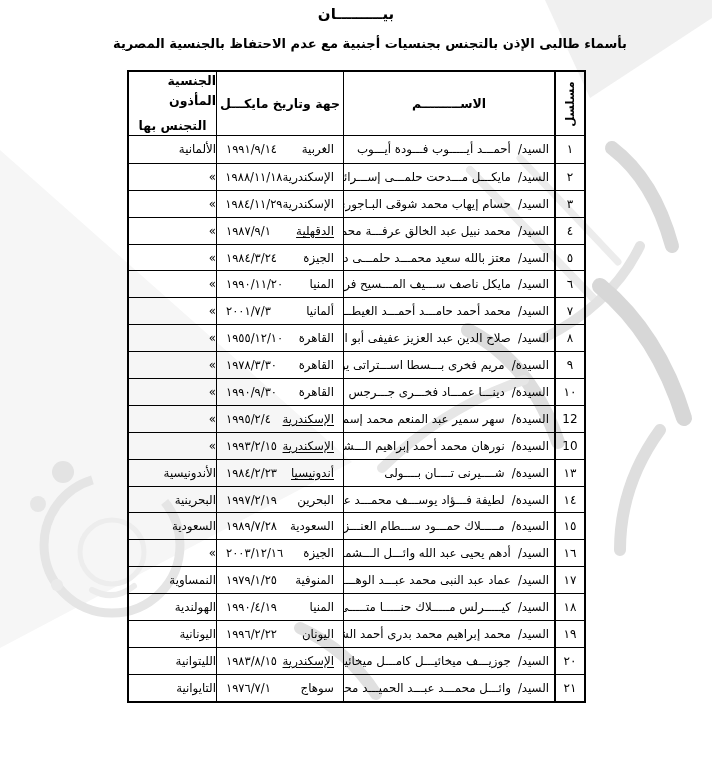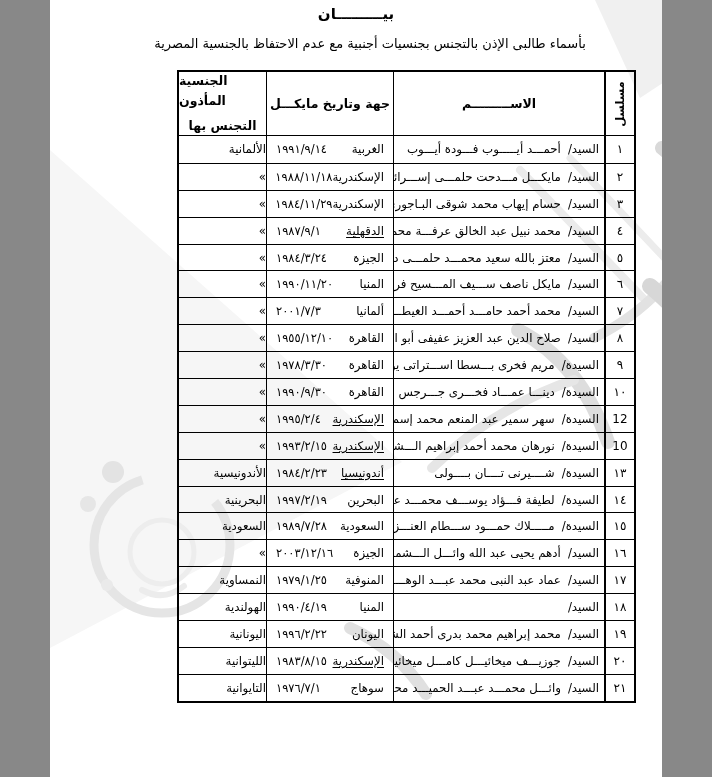--- a/index.html
+++ b/index.html
@@ -1,44 +1,44 @@
 <!DOCTYPE html>
 <html lang="ar" dir="rtl"><head>
 <meta charset="utf-8">
 <style>
   html,body{margin:0;padding:0;background:#888;}
   .page{
     position:relative;
-    width:612px;height:777px;
+    width:712px;height:777px;
     margin:0 auto;
     background:#ffffff;
     overflow:hidden;
     direction:rtl;
     font-family:"DejaVu Sans",sans-serif;
     color:#000;
   }
   .wm{position:absolute;top:0;left:0;z-index:0;pointer-events:none;}
   .content{position:relative;z-index:1;}
   .title{
     position:absolute;top:5px;left:0;right:0;
     text-align:center;font-weight:bold;font-size:15px;
   }
   .subtitle{
     position:absolute;top:36px;left:0;right:0;
-    text-align:center;font-weight:normal;font-size:13px;padding-left:28px;
+    text-align:center;font-weight:bold;font-size:13px;padding-left:28px;
   }
   .rec-table{
     position:absolute;top:70px;left:127px;width:459px;
     border:2.5px solid #000;
     box-sizing:border-box;
     background:transparent;
   }
   .hrow{display:flex;height:63px;border-bottom:1.5px solid #000;}
   .hcell{display:flex;align-items:center;justify-content:center;
-    font-weight:bold;font-size:12.5px;text-align:left;box-sizing:border-box;gap:6px;}
+    font-weight:bold;font-size:12.5px;text-align:right;box-sizing:border-box;gap:6px;}
   .row{display:flex;height:26.9px;align-items:center;box-sizing:border-box;}
   .row + .row{border-top:1px solid #000;}
   .c-serial{width:30px;border-left:2px solid #000;box-sizing:border-box;}
   .c-name{width:211px;border-left:1.5px solid #000;box-sizing:border-box;}
   .c-birth{width:127px;border-left:1.5px solid #000;box-sizing:border-box;}
   .c-nat{flex:1;box-sizing:border-box;}
   .serial-head span{display:block;transform:rotate(-90deg);font-size:11.5px;white-space:nowrap;}
   .nat-head{flex-direction:column;line-height:1.55;}
   .cell{height:100%;display:flex;align-items:center;font-size:11.8px;}
   .cell.c-serial{justify-content:center;font-size:12px;}
@@ -373,20 +373,21 @@
       <div class="cell c-nat">
         <span>النمساوية</span>
       </div>
     </div>
           <div class="row">
       <div class="cell c-serial">
         <span>١٨</span>
       </div>
       <div class="cell c-name">
         <span>السيد/</span>
+        <span class="nm">كيـــــرلس مـــــلاك حنـــــا متـــــى</span>
       </div>
       <div class="cell c-birth">
         <span>المنيا</span>
         <span class="date" dir="ltr">١٩٩٠/٤/١٩</span>
       </div>
       <div class="cell c-nat">
         <span>الهولندية</span>
       </div>
     </div>
           <div class="row">

